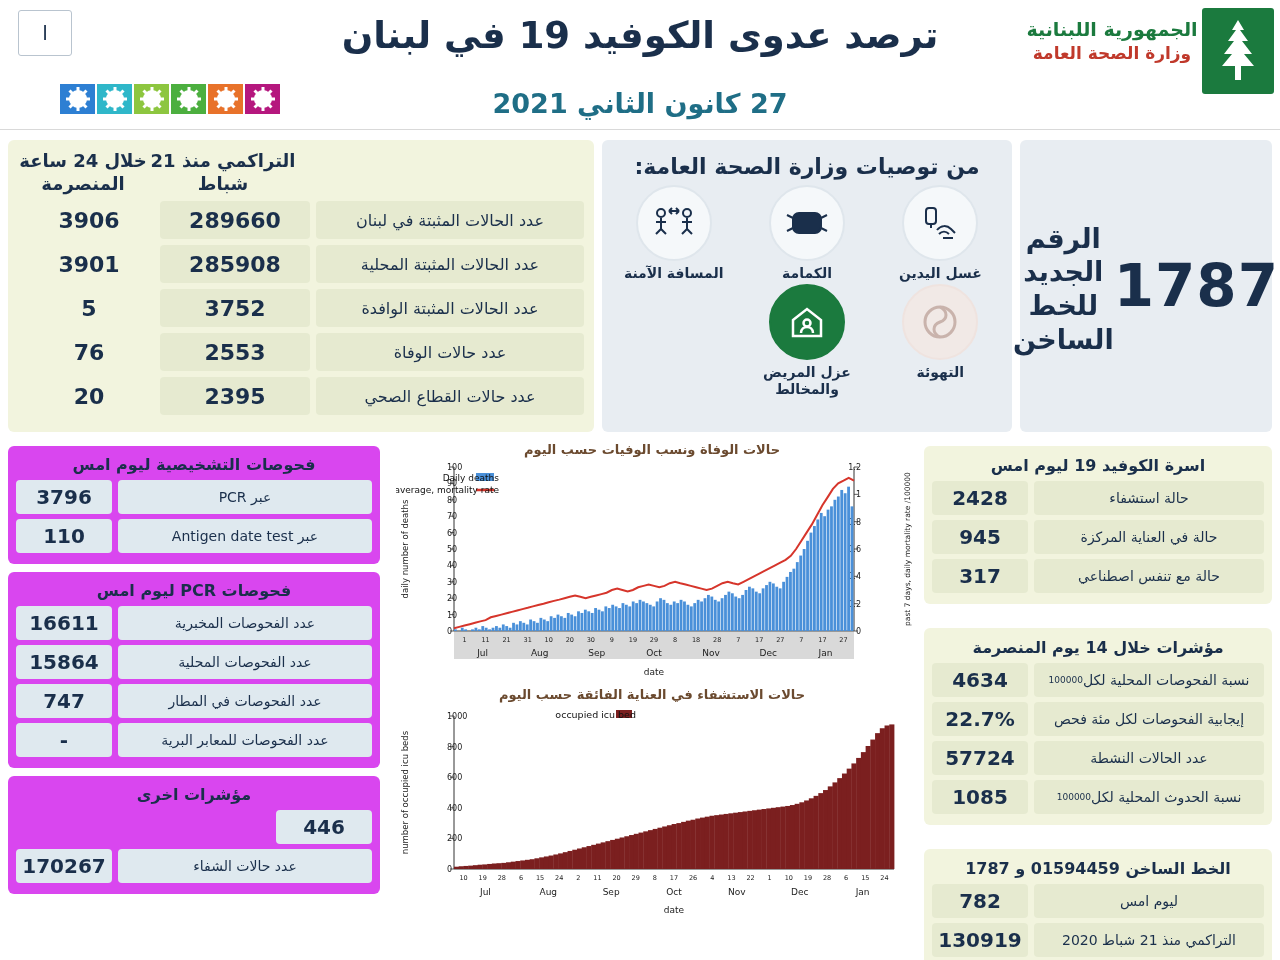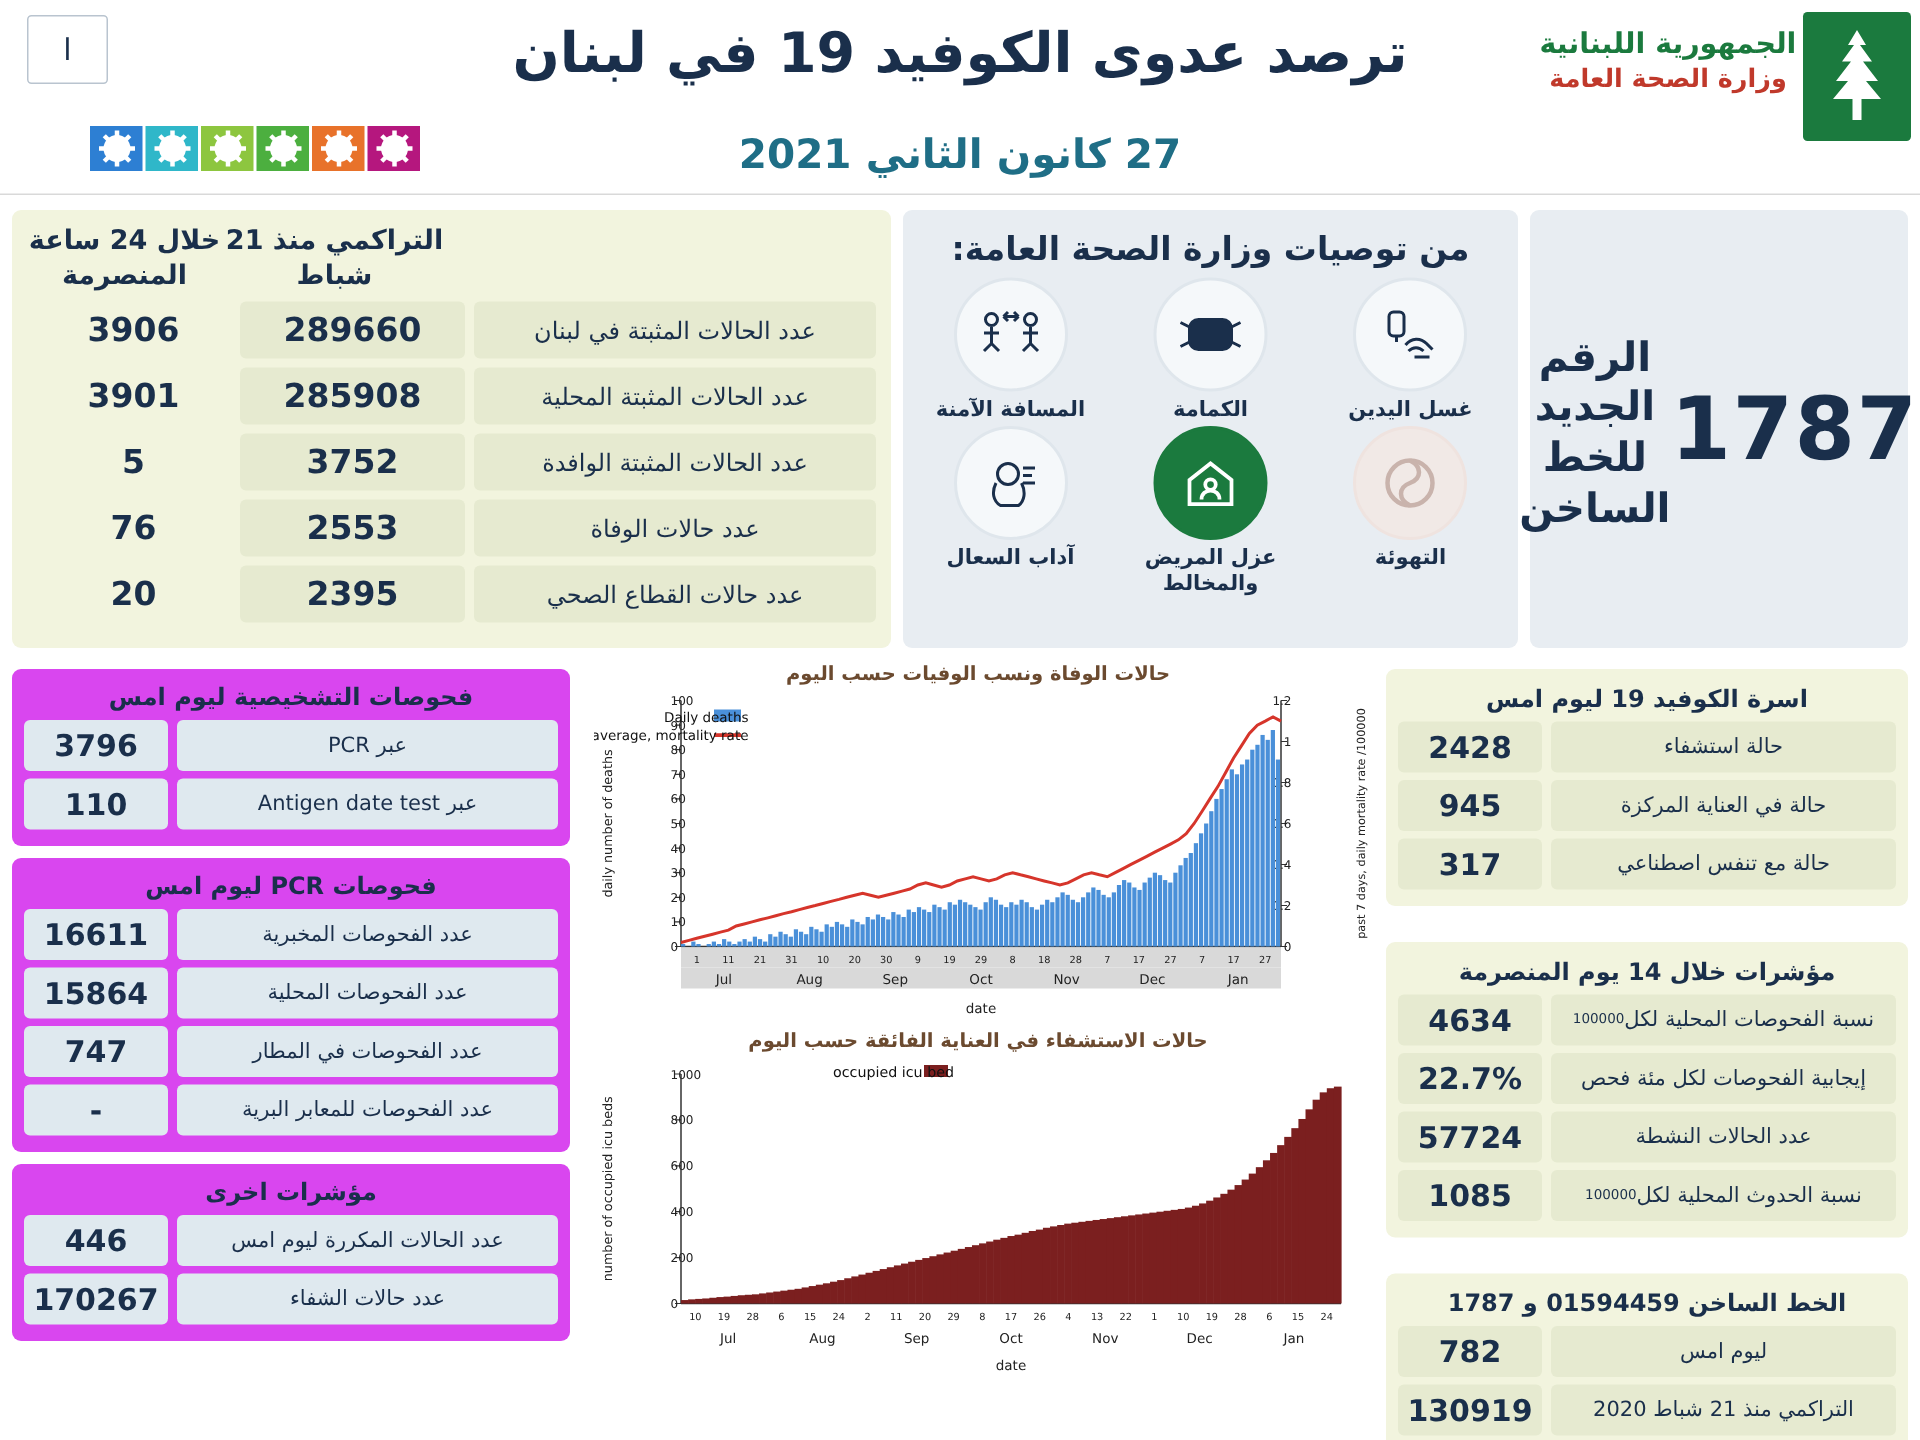--- a/index.html
+++ b/index.html
@@ -273,30 +273,20 @@
           <div class="advice-circle green">
             <svg width="44" height="44" viewBox="0 0 44 44" fill="none" stroke="#ffffff" stroke-width="2.5">
               <path d="M8 20 L22 9 L36 20 V36 H8 Z"></path>
               <circle cx="22" cy="23" r="3.5"></circle>
               <path d="M16 33 c0-4 3-6 6-6 s6 2 6 6"></path>
             </svg>
           </div>
           <div class="advice-label">عزل المريض والمخالط</div>
         </div>
 
-        <div class="advice-item">
-          <div class="advice-circle">
-            <svg width="44" height="44" viewBox="0 0 44 44" fill="none" stroke="#1a2f4b" stroke-width="2">
-              <circle cx="20" cy="16" r="7"></circle>
-              <path d="M12 22 c-3 6 -2 12 3 15 h12 c4-3 5-9 2-15"></path>
-              <path d="M30 12 h8 M30 17 h6 M30 22 h8"></path>
-            </svg>
-          </div>
-          <div class="advice-label">آداب السعال</div>
-        </div>
 
       </div>
     </div>
 
     <div class="stats-box">
       <div class="stats-head">
         <div class="col-label"></div>
         <div class="col-cum">التراكمي منذ 21 شباط</div>
         <div class="col-24">خلال 24 ساعة المنصرمة</div>
       </div>
@@ -768,21 +758,20 @@
         </div>
         <div class="brow">
           <div class="b-label">عدد الفحوصات للمعابر البرية</div>
           <div class="b-val">-</div>
         </div>
       </div>
 
       <div class="bpanel">
         <div class="bpanel-title">مؤشرات اخرى</div>
         <div class="brow">
-          <div class="b-label">عدد الحالات المكررة  ليوم امس</div>
           <div class="b-val">446</div>
         </div>
         <div class="brow">
           <div class="b-label">عدد حالات الشفاء</div>
           <div class="b-val">170267</div>
         </div>
       </div>
 
     </div>
 

